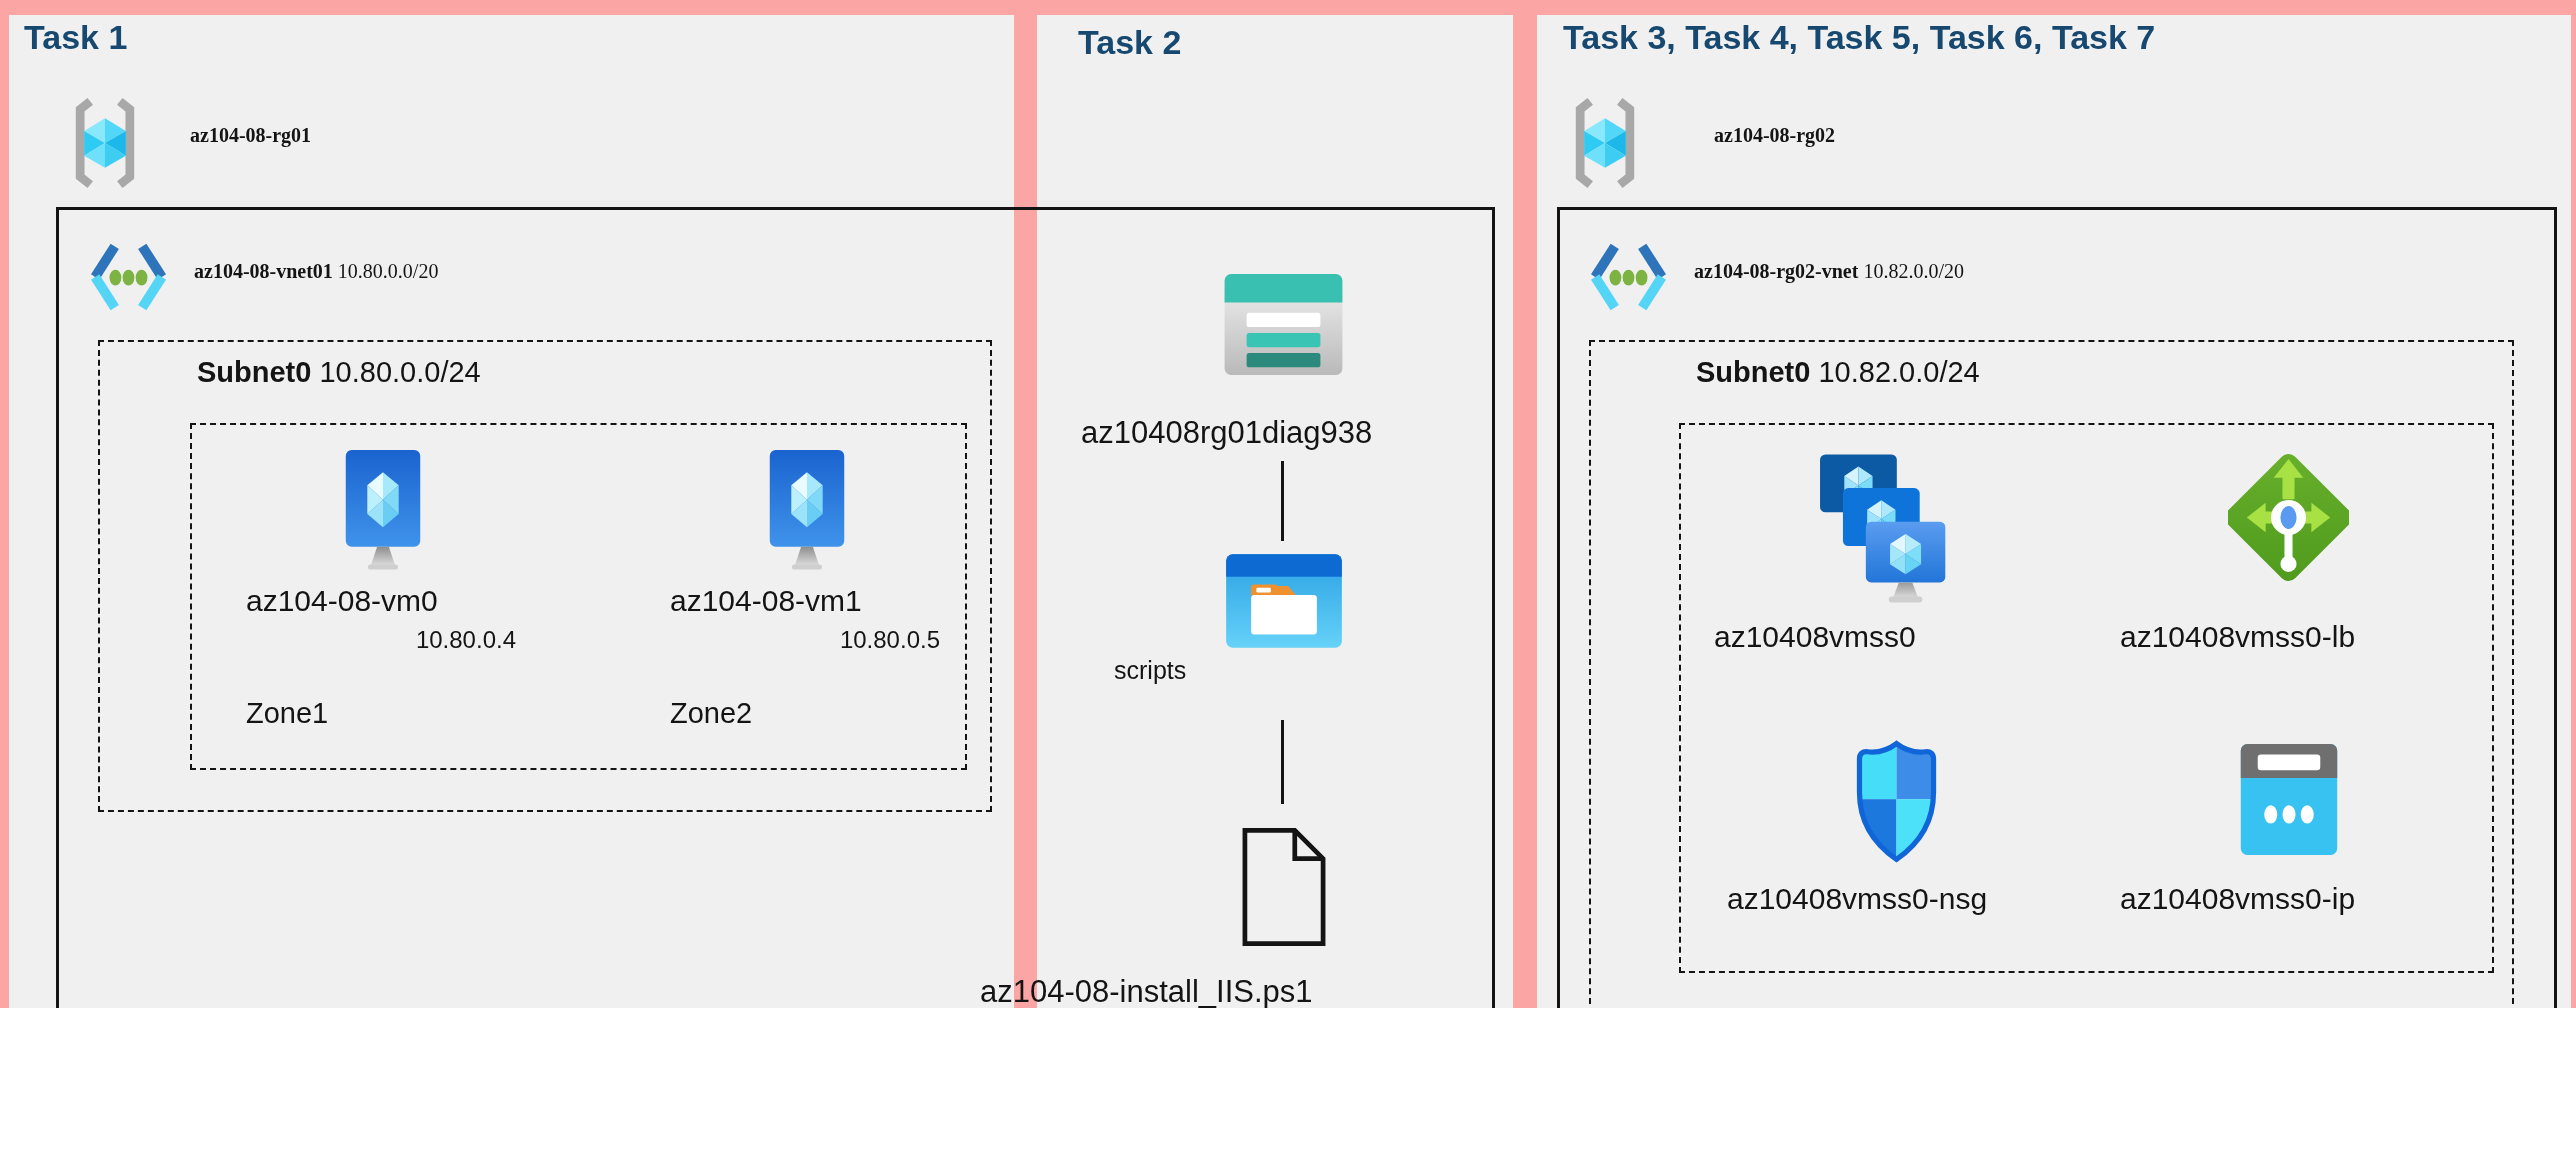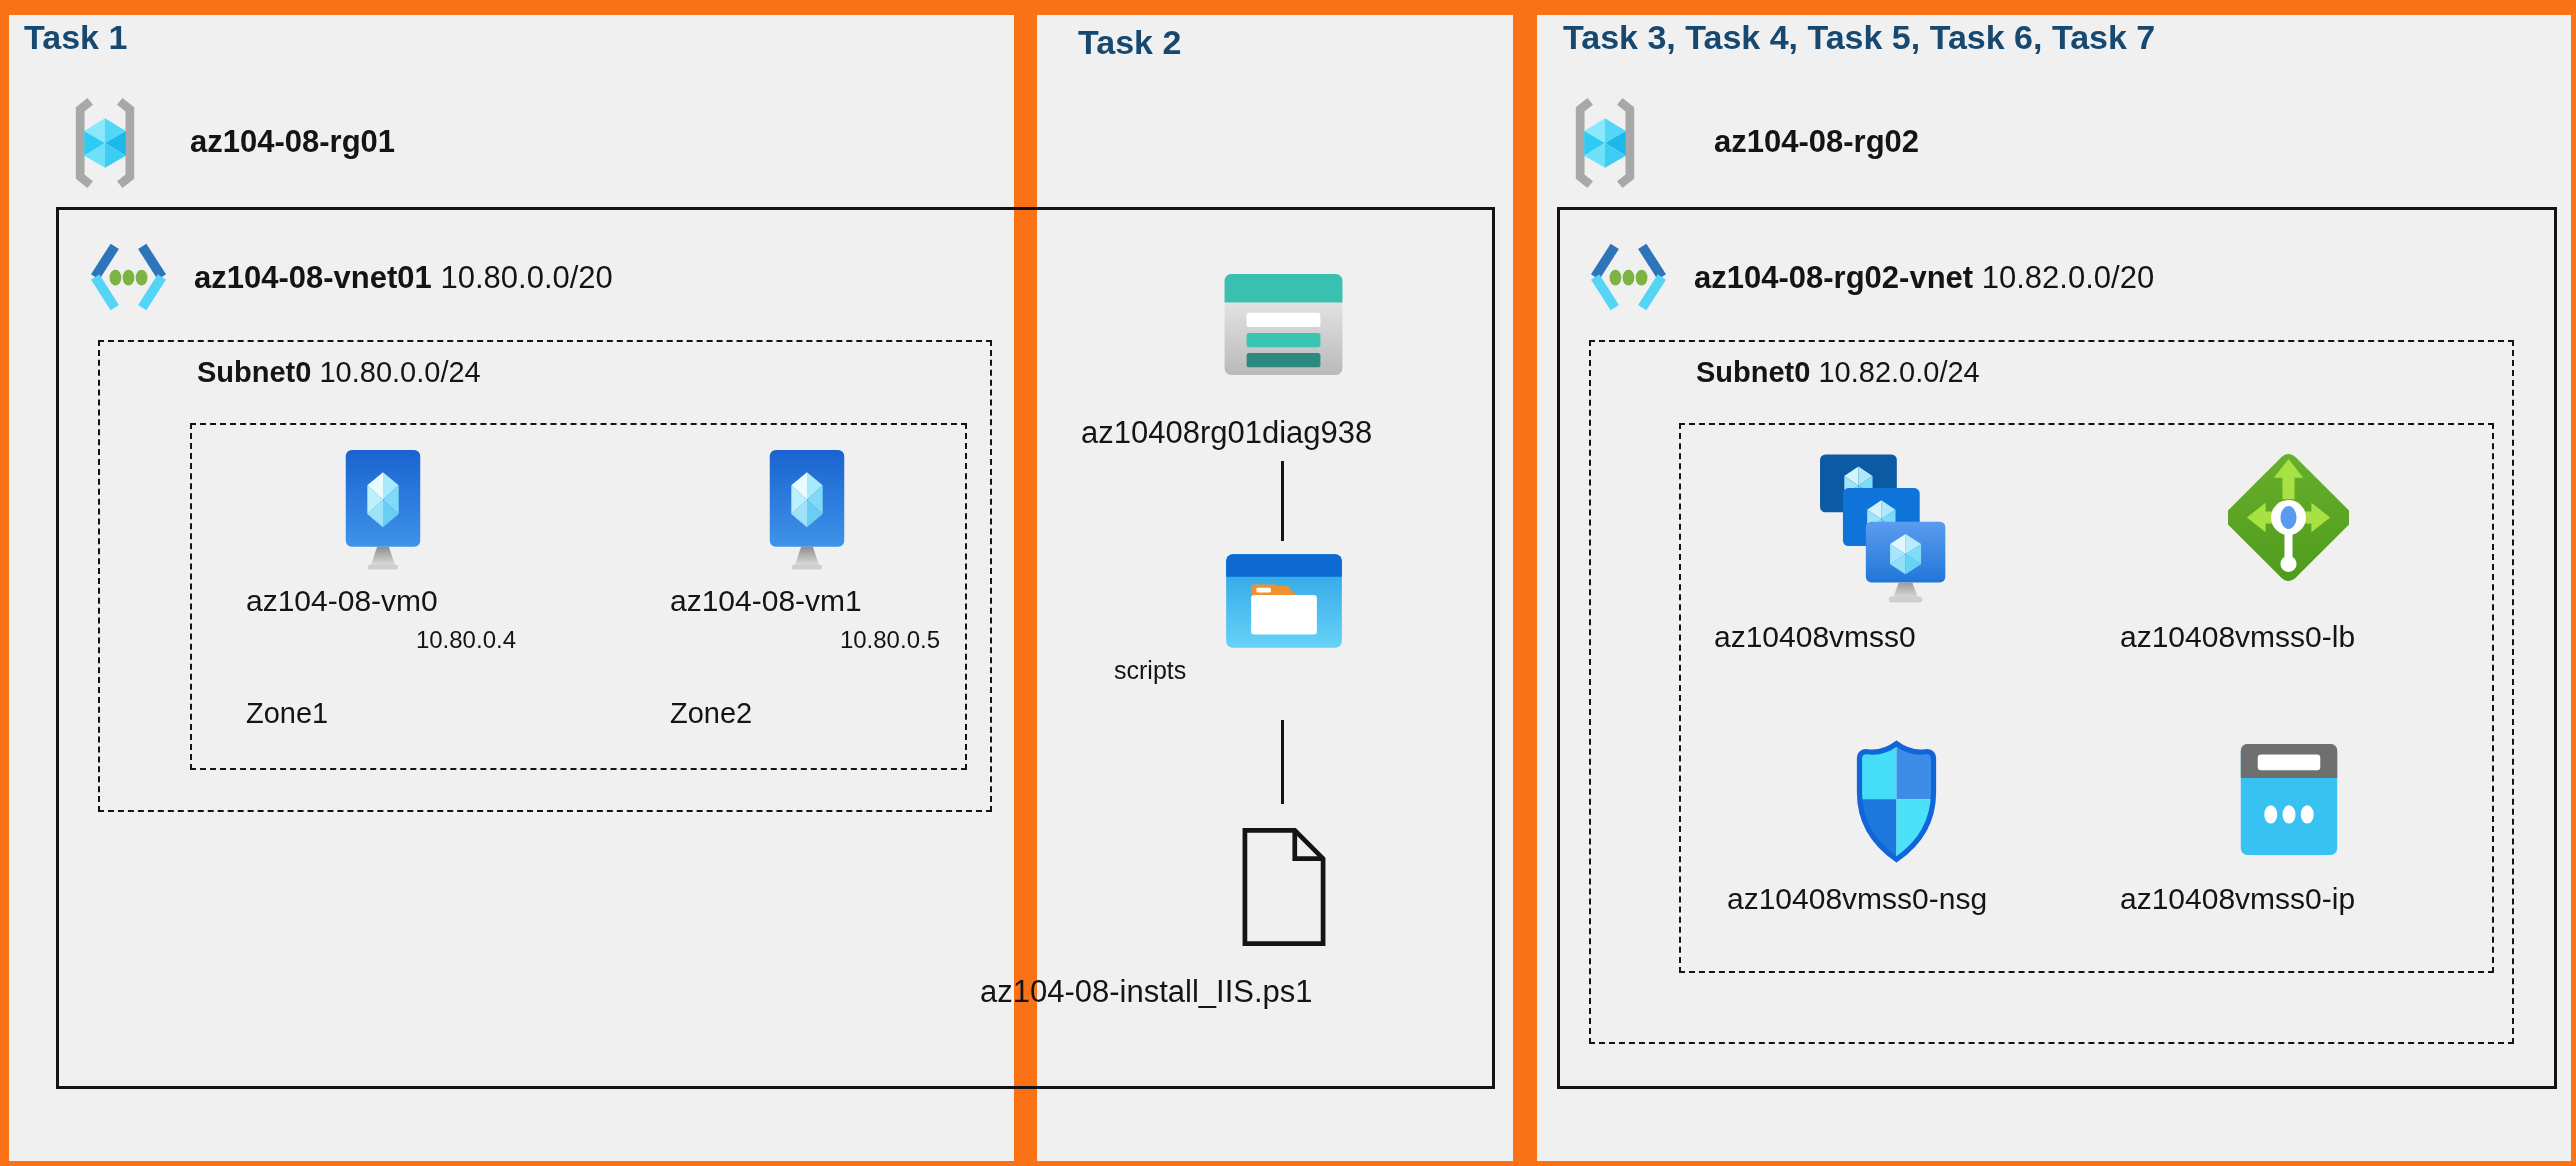--- a/index.html
+++ b/index.html
@@ -1,24 +1,24 @@
 <!DOCTYPE html>
 <html style="font-size:10.8px"><head>
 <meta charset="utf-8">
 <style>
   html,body{margin:0;padding:0;background:#ffffff;}
   #stage{
-    position:relative;width:2576px;height:1166px;background:#f97316;overflow:hidden;
+    position:relative;width:2576px;height:1008px;background:#fca5a5;overflow:hidden;
     font-family:"Liberation Sans",sans-serif;color:#141414;
   }
   .panel{position:absolute;top:15px;height:1146px;background:#f0f0f1;}
   .task-title{position:absolute;font-size:34px;font-weight:700;color:#17486f;white-space:nowrap;}
   .solid-box{position:absolute;border:3.4px solid #141414;box-sizing:border-box;background:transparent;}
   .dashed-box{position:absolute;border:2.7px dashed #141414;box-sizing:border-box;}
-  .lbl{position:absolute;font-size:31px;font-weight:700;white-space:nowrap;}
+  .lbl{position:absolute;font-size:20px;font-weight:700;white-space:nowrap;font-family:Liberation Serif, serif;}
   .lbl .cidr{font-weight:400;}
   .sublbl{position:absolute;font-size:29px;font-weight:700;white-space:nowrap;}
   .sublbl .cidr{font-weight:400;}
   .res-lbl{position:absolute;font-size:30px;font-weight:400;text-align:left;white-space:nowrap;}
   .res-sub{position:absolute;font-size:24px;font-weight:400;text-align:right;white-space:nowrap;}
   .icon{position:absolute;}
   .connector{position:absolute;width:3.4px;background:#141414;}
 </style>
 </head>
 <body>

